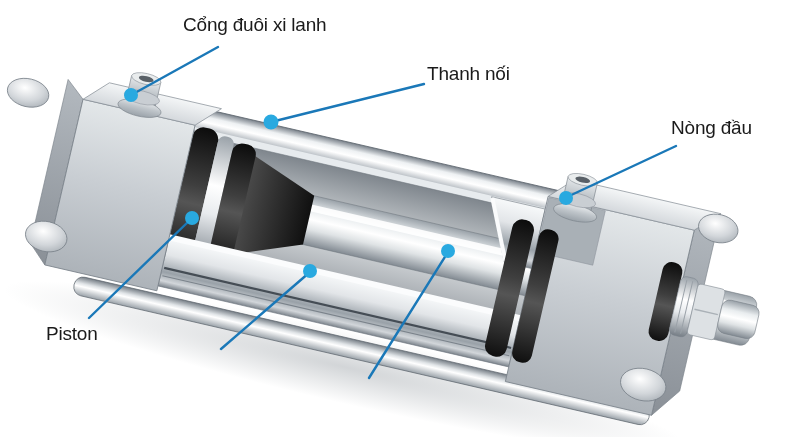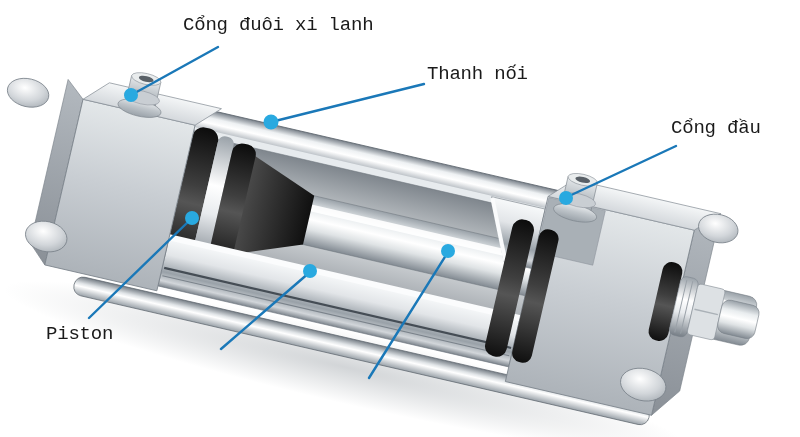--- a/index.html
+++ b/index.html
@@ -2,21 +2,21 @@
 <html style="--background: #ffffff; --label-text: #1a1a1a; --callout-line: #1a78b8; --callout-dot: #29a9e0;"><head>
 <meta charset="utf-8">
 <style>
   html, body { margin: 0; padding: 0; }
   .stage {
     position: relative;
     width: 800px;
     height: 437px;
     background: var(--background, #ffffff);
     overflow: hidden;
-    font-family: Liberation Mono, monospace;
+    font-family: Liberation Sans, sans-serif;
   }
   .art {
     position: absolute;
     left: 0; top: 0;
     width: 800px; height: 437px;
     display: block;
   }
   .label {
     position: absolute;
     color: var(--label-text, #1a1a1a);
@@ -195,16 +195,16 @@
       <circle class="callout-dot" cx="271" cy="122" r="7.5"></circle>
       <circle class="callout-dot" cx="566" cy="198" r="7"></circle>
       <circle class="callout-dot" cx="192" cy="218" r="7"></circle>
       <circle class="callout-dot" cx="310" cy="271" r="7"></circle>
       <circle class="callout-dot" cx="448" cy="251" r="7"></circle>
     </g>
   </svg>
 
   <div class="label" style="left:183px; top:14px;">Cổng đuôi xi lanh</div>
   <div class="label" style="left:427px; top:63px;">Thanh nối</div>
-  <div class="label" style="left:671px; top:117px;">Cổng đầu</div>
+  <div class="label" style="left:671px; top:117px;">Nòng đầu</div>
   <div class="label" style="left:38px;  top:323px;margin-left:8px;">Piston</div>
 
 </div>
 
 </body></html>

